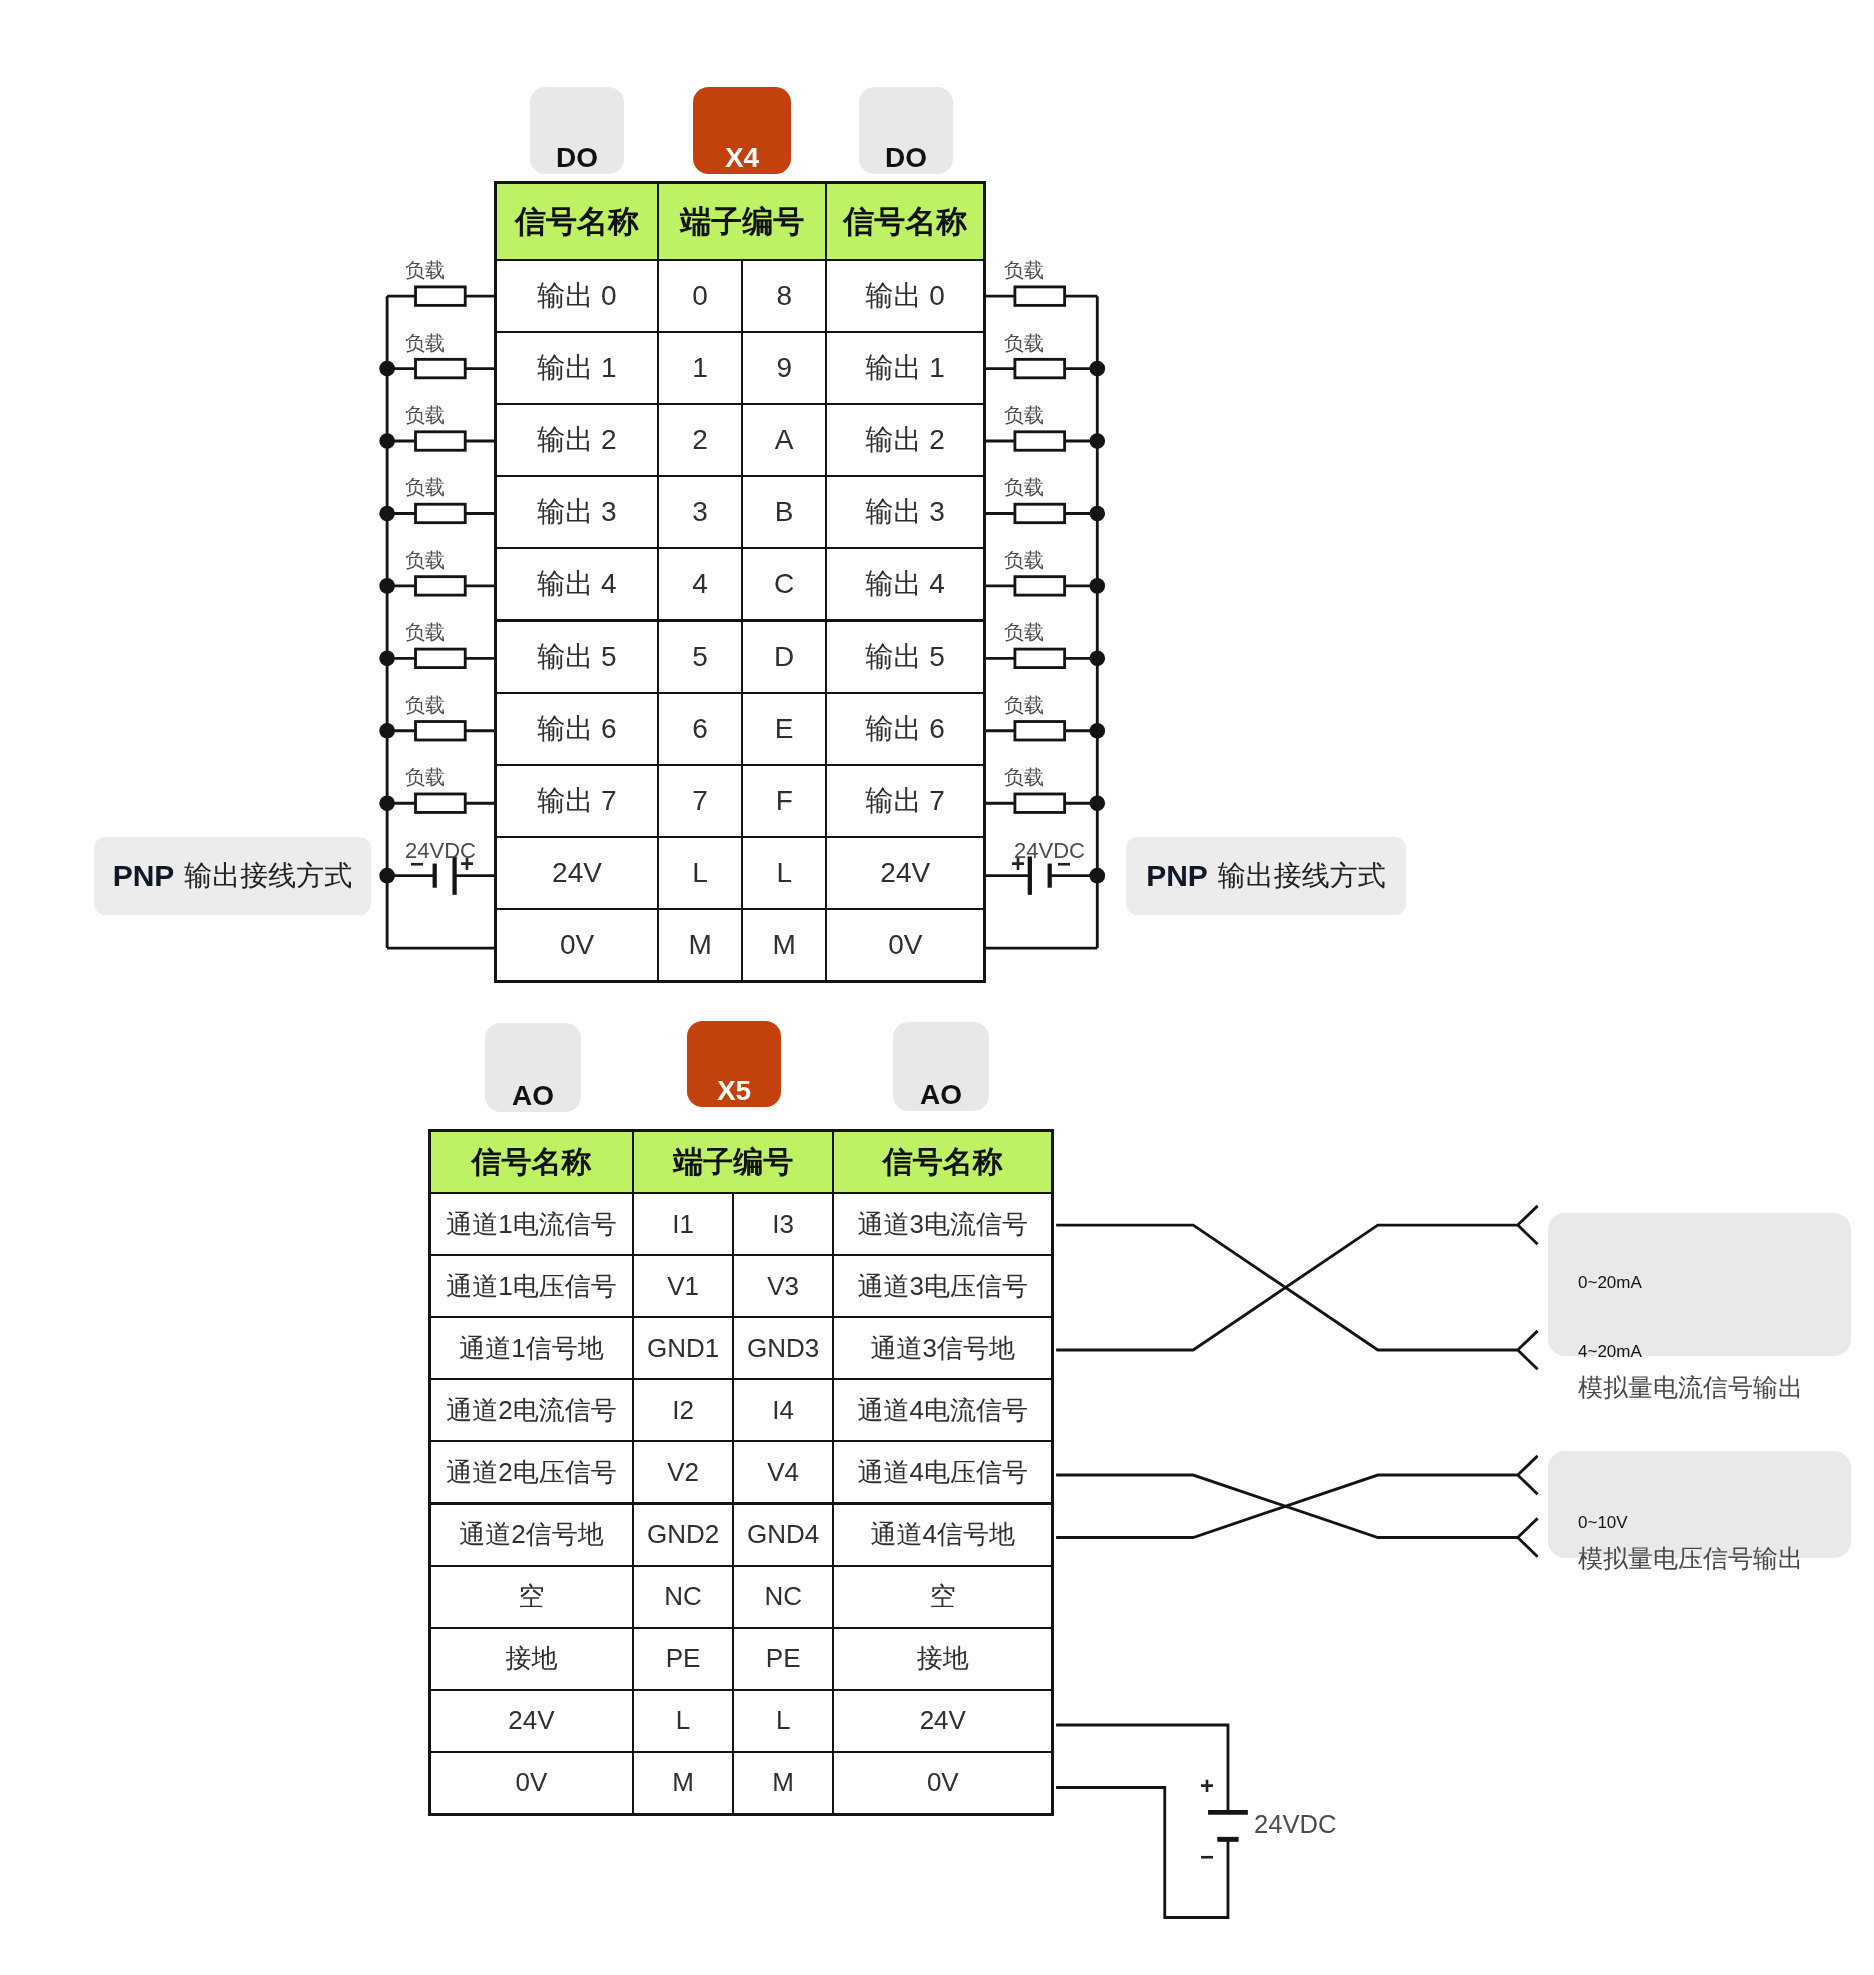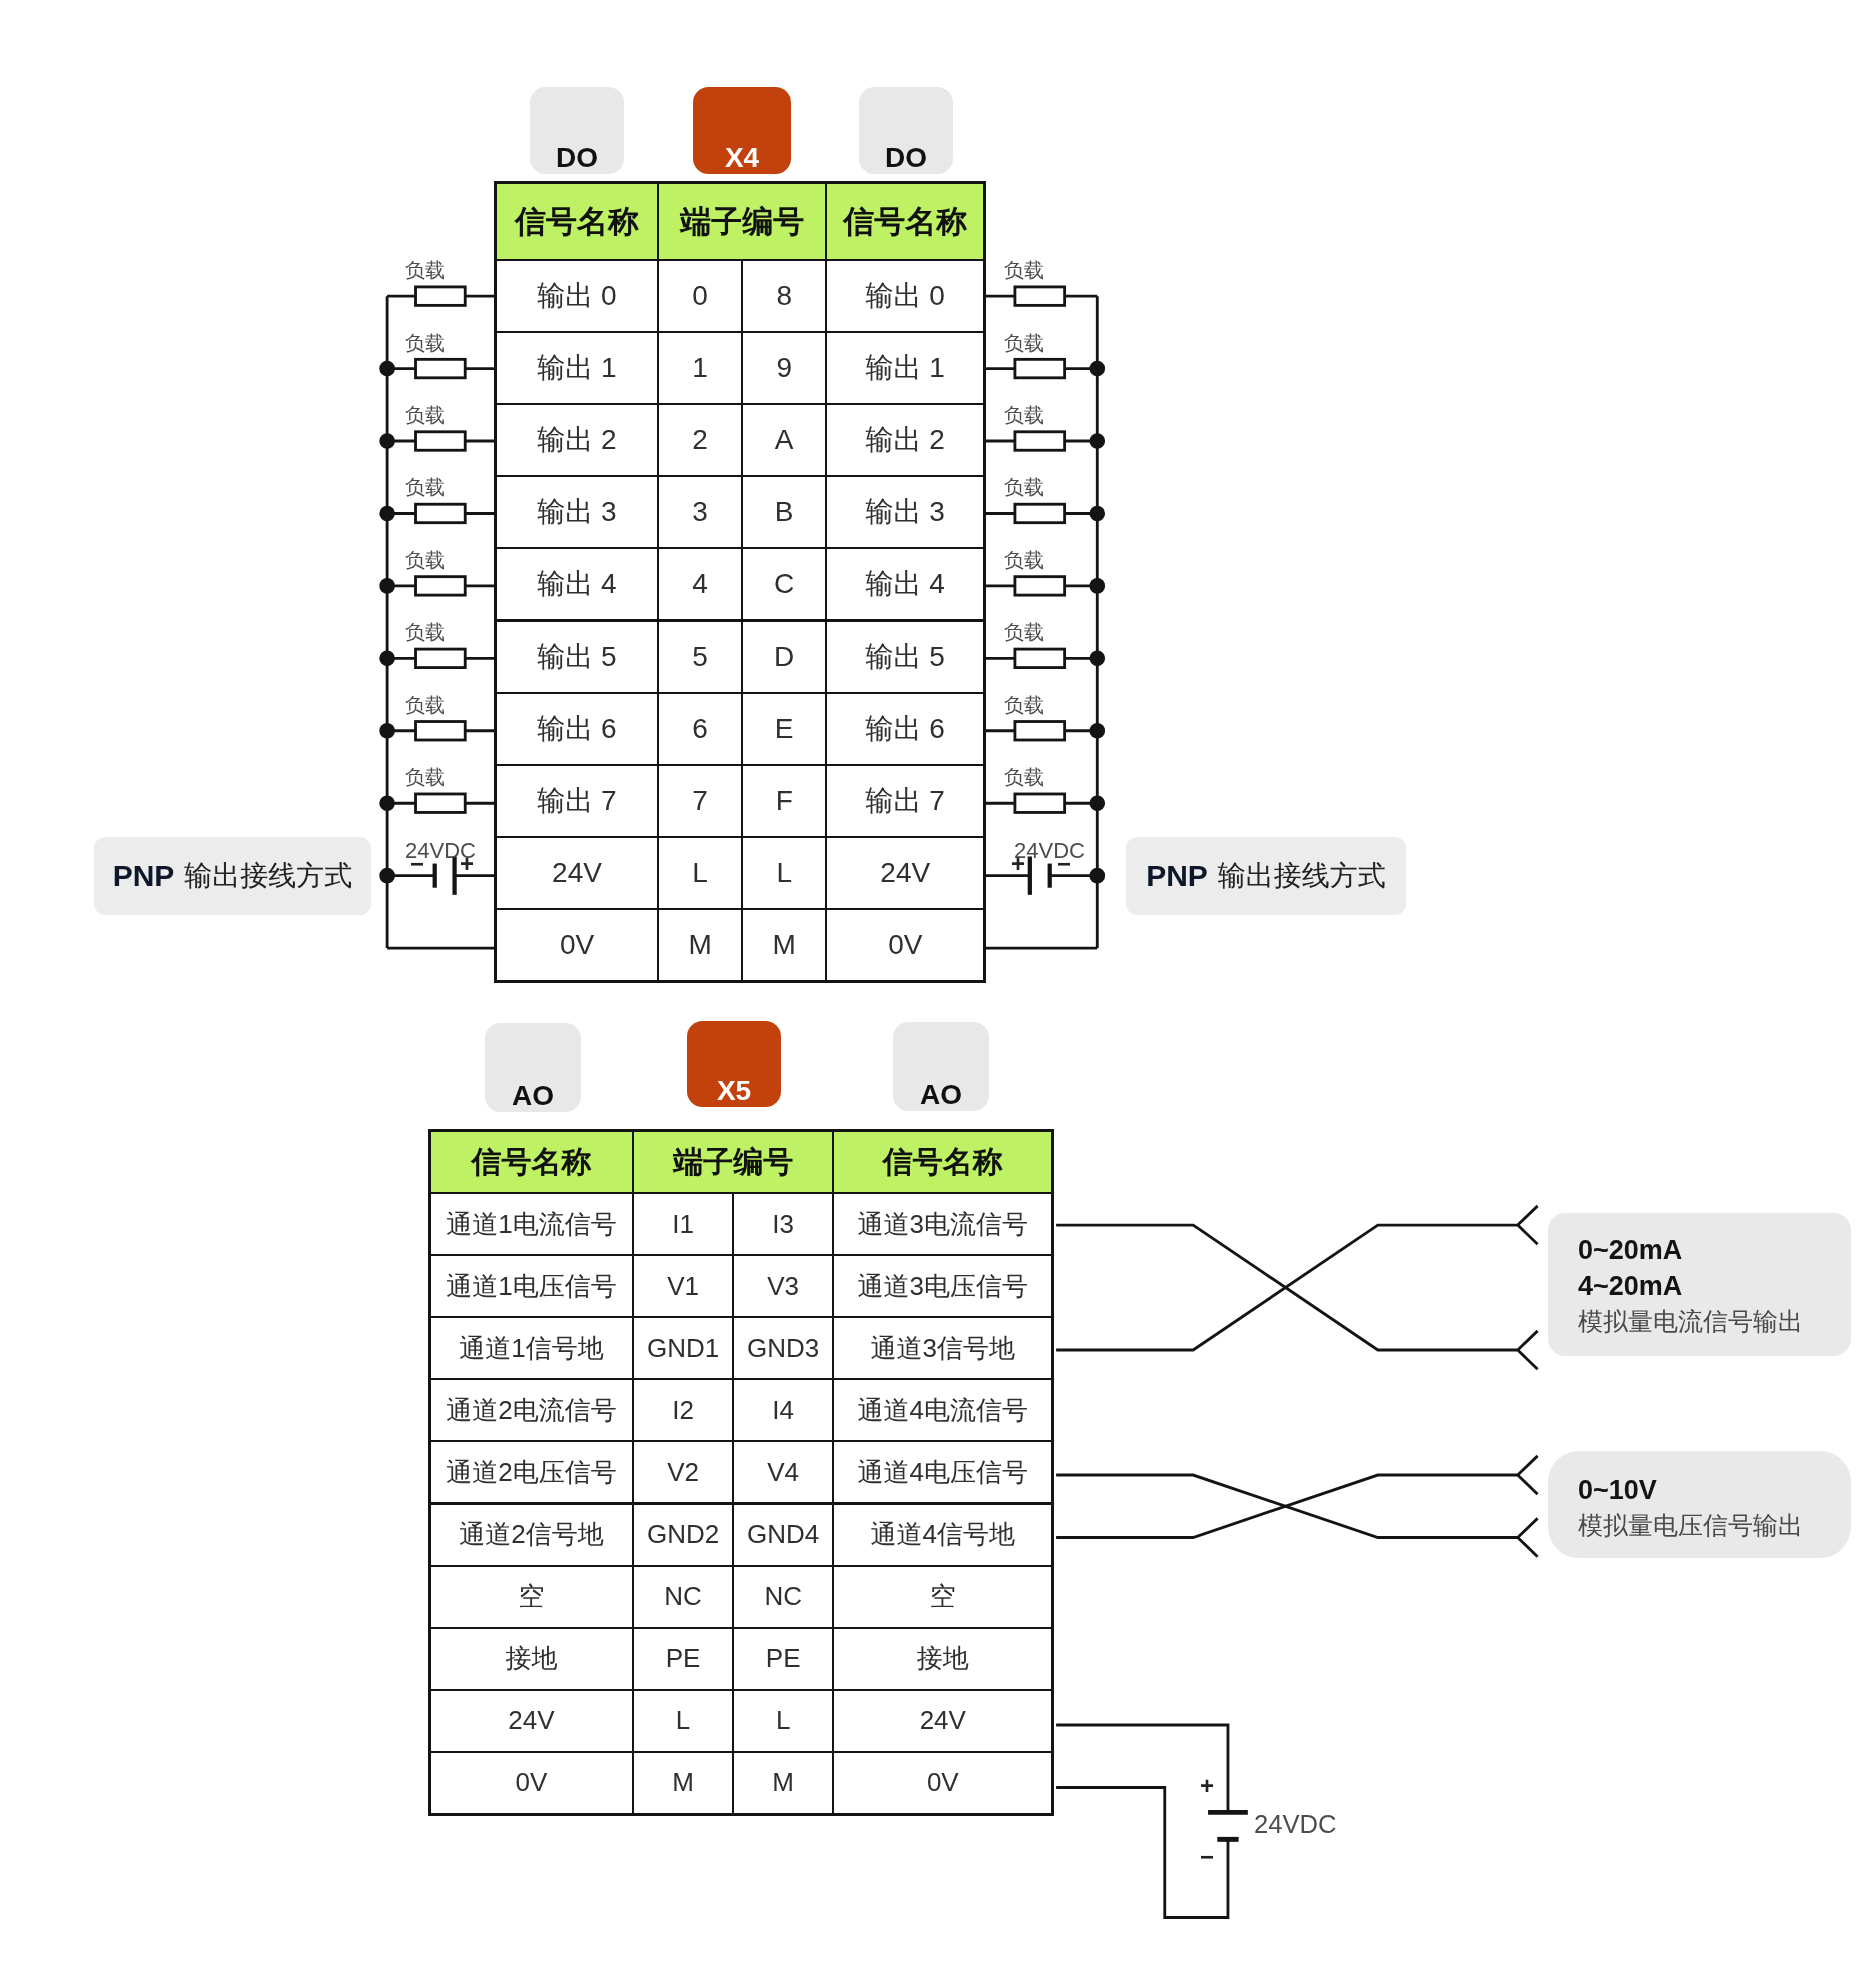--- a/index.html
+++ b/index.html
@@ -37,21 +37,21 @@
   }
   .pol{font-size:24px;font-weight:700;color:#222;line-height:1;}
   .pnp{
     display:flex;align-items:center;justify-content:center;gap:10px;
     background:#ececec;border-radius:11.4px;font-size:28px;color:#222;white-space:nowrap;
   }
   .pnp b{font-weight:800;font-size:30px;color:#0f172a;}
   .callout{
     background:#e9e9e9;border-radius:17px;padding:18.5px 0 0 30px;box-sizing:border-box;
   }
-  .callout .big{font-size:27px;font-weight:700;color:#141414;line-height:36px;white-space:nowrap;}
+  .callout .big{font-size:17px;font-weight:400;color:#141414;line-height:36px;white-space:nowrap;margin-top:33px;}
   .callout .sub{font-size:25px;color:#4a4a4a;line-height:34px;white-space:nowrap;}
   .note{
     background:#c4121a;color:#ffffff;display:flex;align-items:center;
     padding-left:20px;box-sizing:border-box;font-size:33px;white-space:pre;
   }
 </style>
 </head>
 <body>
 
 <div id="canvas">
@@ -311,21 +311,21 @@
     <div class="cell">M</div>
     <div class="cell">M</div>
     <div class="cell">0V</div>
   </div>
 
   <div class="abs callout" style="left:1548px;top:1213px;width:303px;height:143px;">
     <div class="big">0~20mA</div>
     <div class="big">4~20mA</div>
     <div class="sub">模拟量电流信号输出</div>
   </div>
-  <div class="abs callout" style="left:1548px;top:1451px;width:303px;height:107px;padding-top:21px;border-radius:31px;">
+  <div class="abs callout" style="left:1548px;top:1451px;width:303px;height:107px;padding-top:21px;">
     <div class="big">0~10V</div>
     <div class="sub">模拟量电压信号输出</div>
   </div>
 
   <div class="abs pol" style="left:1200px;top:1774px;">+</div>
   <div class="abs pol" style="left:1200px;top:1845px;">−</div>
   <div class="abs psu" style="left:1254px;top:1810px;font-size:25.6px;text-align:left;">24VDC</div>
 
 
 </div>

